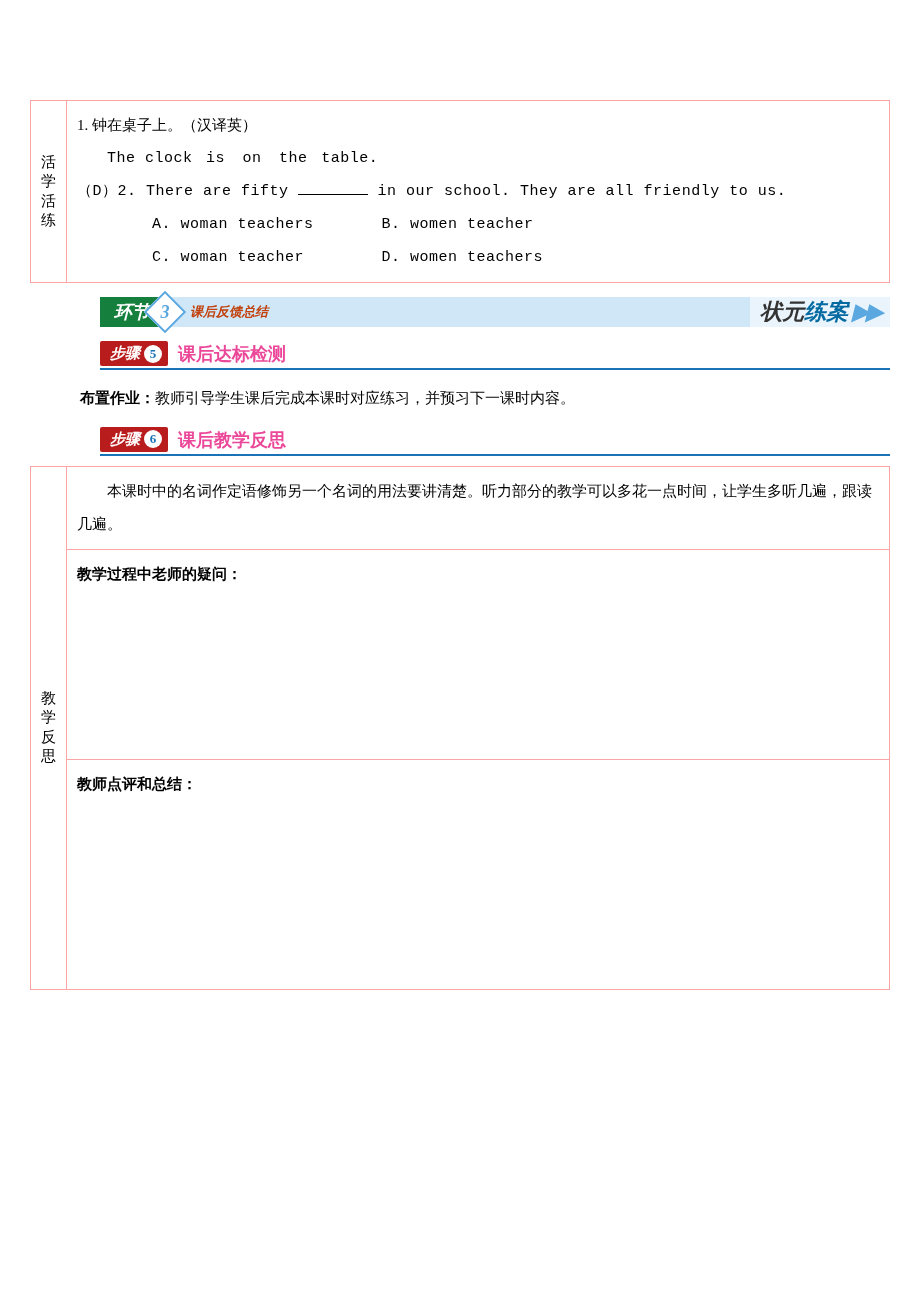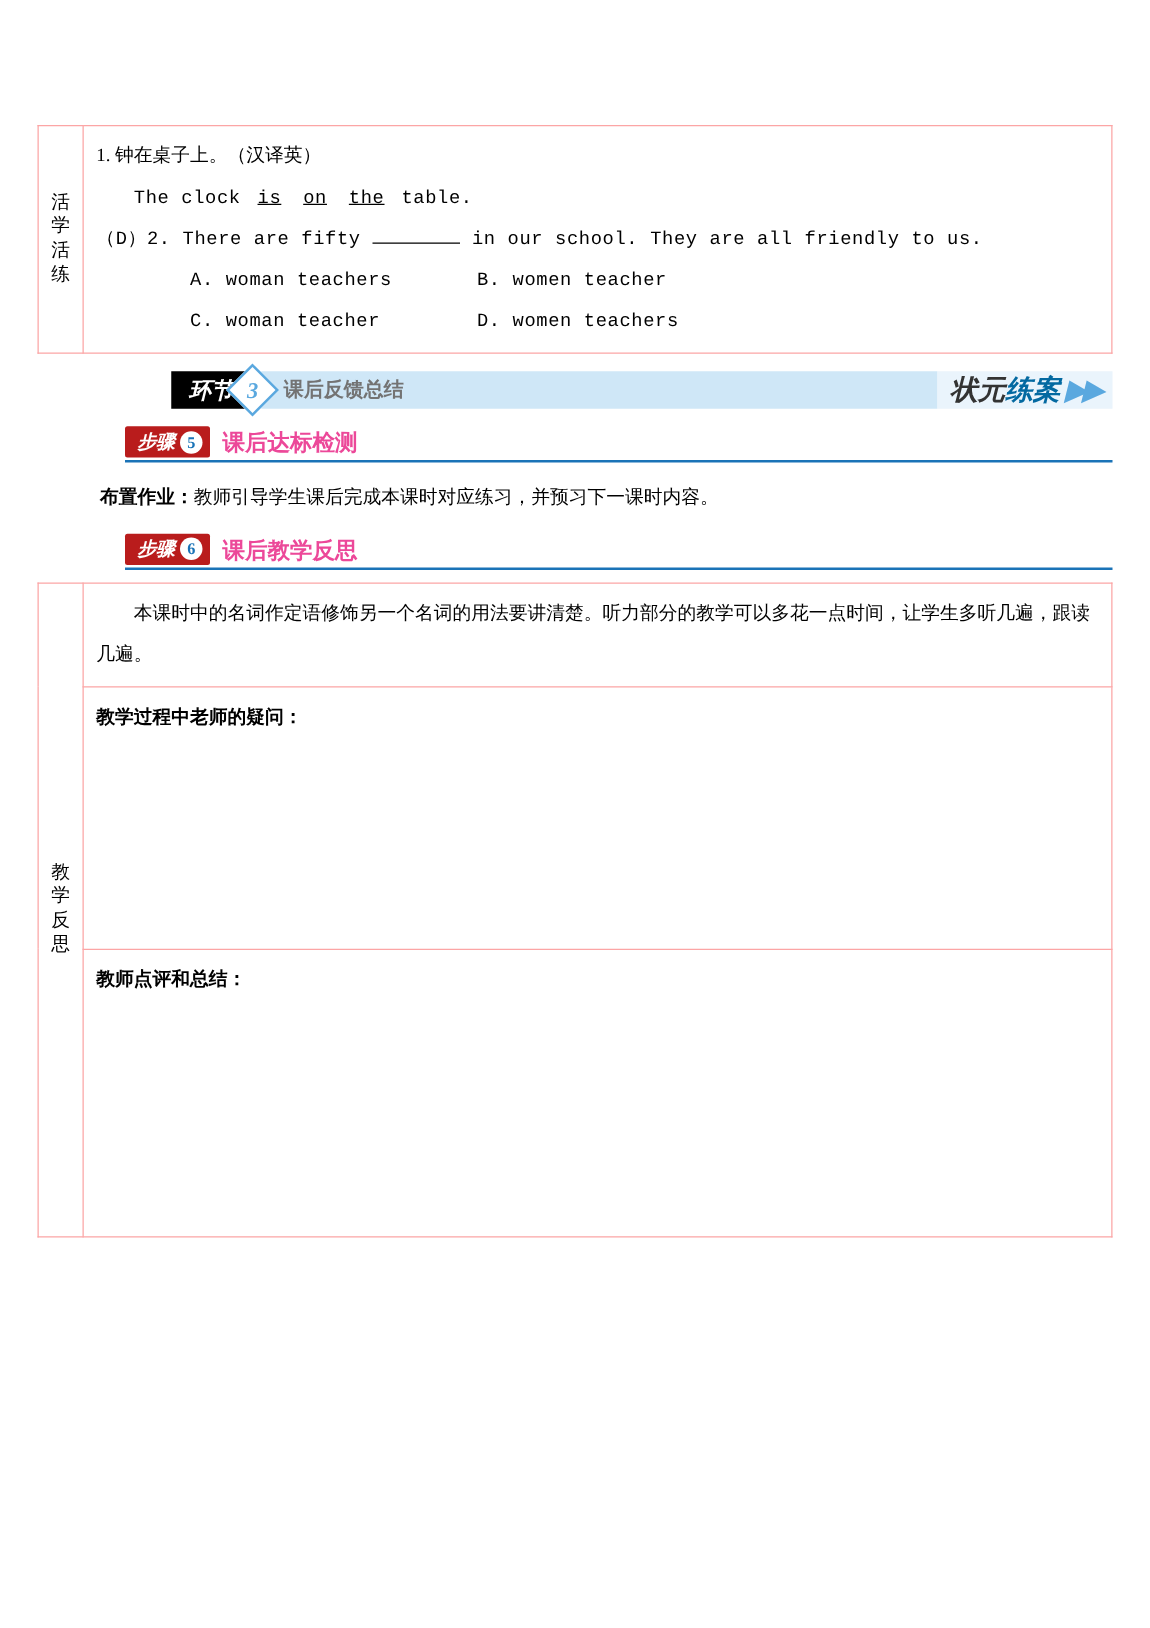--- a/index.html
+++ b/index.html
@@ -9,64 +9,64 @@
       font-family: "SimSun", "宋体", serif;
       font-size: 15px;
       color: #000;
       padding: 100px 30px 50px 30px;
     }
     table.main { border-collapse: collapse; width: 100%; }
     table.main td { border: 1px solid #fca5a5; padding: 8px 10px; vertical-align: middle; }
     .vert-label { width: 34px; text-align: center; font-weight: normal; }
     .vert-label span { display: block; line-height: 1.3; }
     .content-cell { line-height: 2.2; font-family: "SimSun", "宋体", serif; }
-    .underline { text-decoration: underline; padding: 0 4px; margin-top: 26px; }
+    .underline { padding: 0 4px; margin-top: 26px; }
     .blank-line { display: inline-block; border-bottom: 1px solid #000; width: 70px; vertical-align: baseline; }
     .mono { font-family: "Courier New", monospace; letter-spacing: 0.5px; }
 
     
     .section-bar {
       margin: 14px 0 6px 70px;
       height: 30px;
       display: flex;
       align-items: stretch;
       position: relative;
     }
     .section-bar-left {
       display: flex;
       align-items: center;
-      background: #000000;
+      background: #15803d;
       color: #fff;
       font-weight: bold;
       font-style: italic;
       padding: 0 10px 0 14px;
       font-size: 18px;
-      margin-left: 37px;
     }
     .diamond {
       width: 30px; height: 30px;
       background: #fff;
       border: 2px solid #5aa8df;
       transform: rotate(45deg);
       margin: 0 -8px 0 -10px;
       display: flex; align-items: center; justify-content: center;
       z-index: 2;
       position: relative;
       top: 0;
     }
     .diamond span { transform: rotate(-45deg); color: #5aa8df; font-weight: bold; font-style: italic; font-size: 18px; }
     .section-bar-mid {
       flex: 1;
       background: #cfe7f7;
       display: flex;
       align-items: center;
       padding-left: 18px;
-      color: #737373;
-      font-weight: bold;
-      font-size: 16px;
+      color: #c2410c;
+      font-weight: bold;
+      font-style: italic;
+      font-size: 13px;
     }
     .section-bar-right {
       background: #eaf4fc;
       color: #333;
       display: flex;
       align-items: center;
       padding: 0 10px;
       font-size: 22px;
       font-weight: bold;
       font-style: italic;

